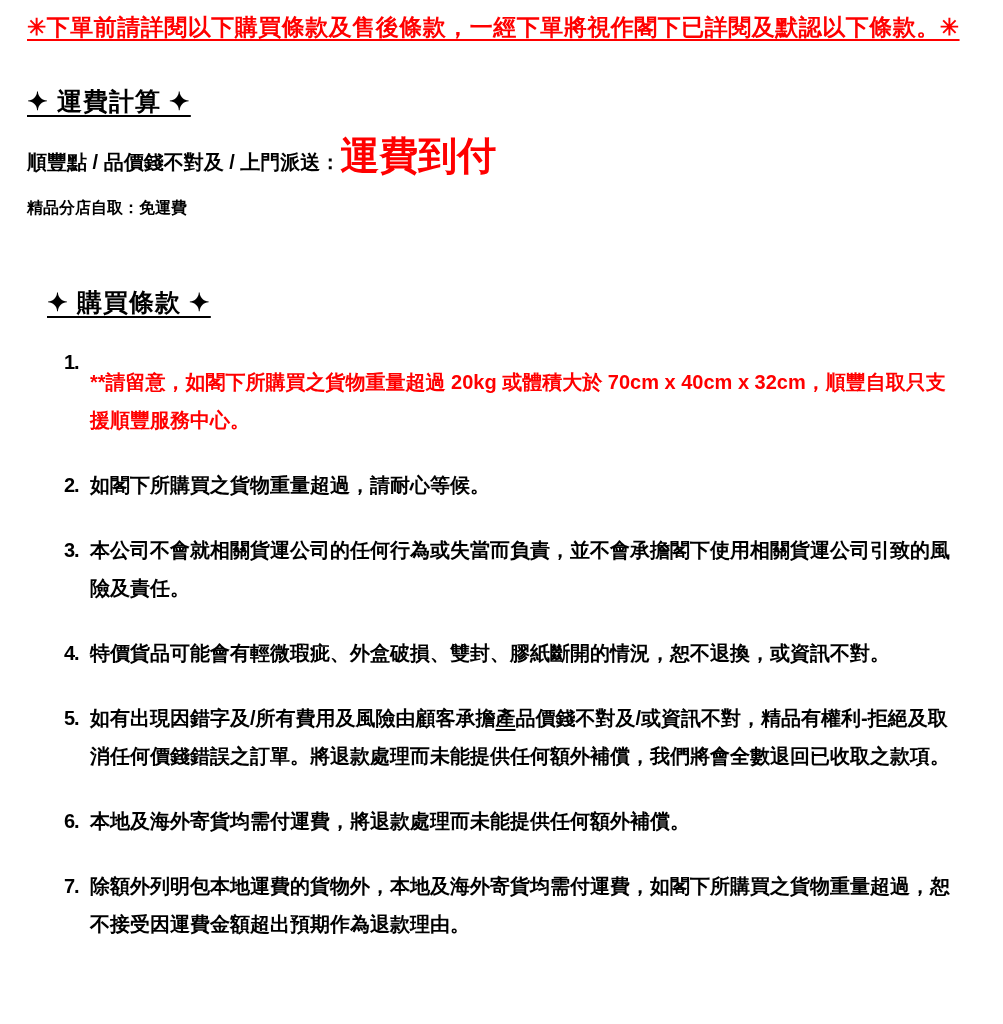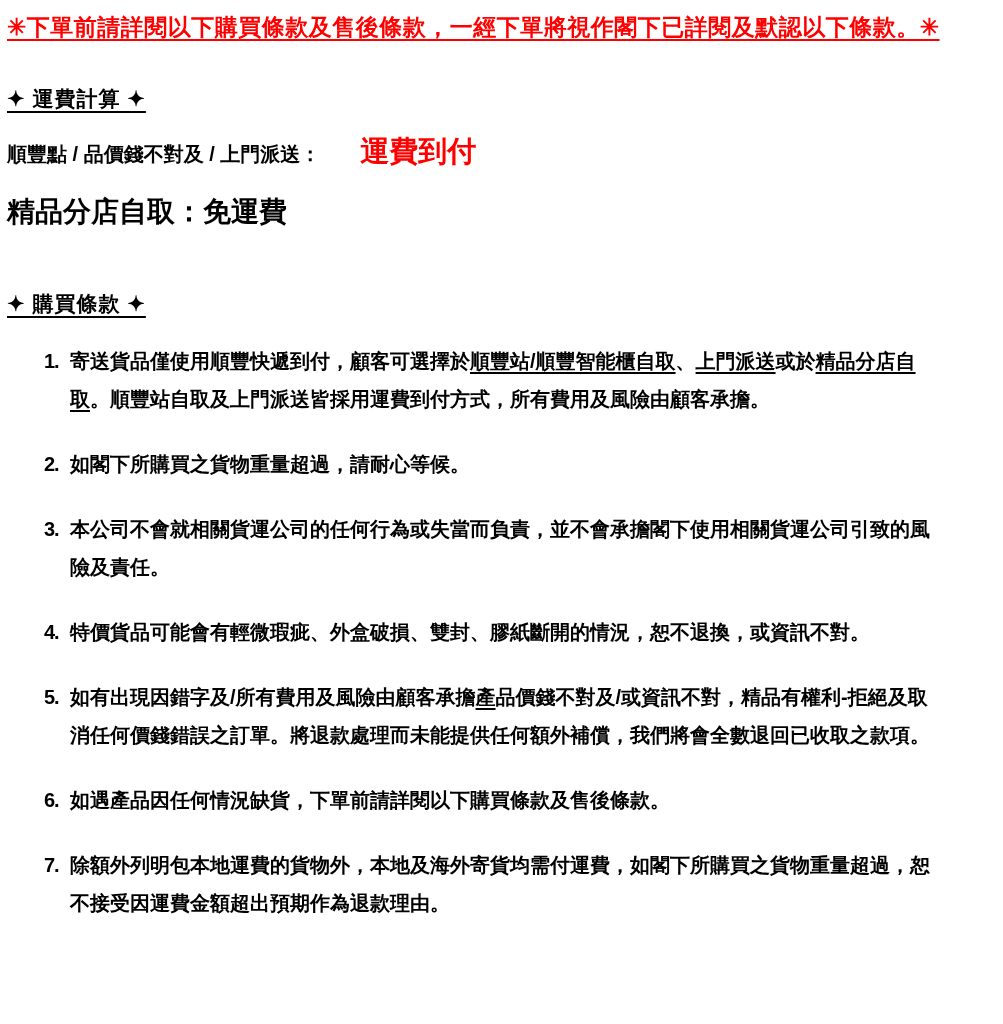--- a/index.html
+++ b/index.html
@@ -14,53 +14,52 @@
   }
   body {
     width: 1003px;
     height: 1024px;
     font-family: "Liberation Sans", sans-serif;
     font-weight: bold;
     color: #000000;
     overflow: hidden;
   }
   .page {
-    padding: 12px 42px 0 7px;
+    padding: 12px 42px 0 27px;
   }
   .top-notice {
     color: var(--red);
     font-size: 23px;
     line-height: 1.35;
     text-decoration: underline;
     text-underline-offset: 4px;
     letter-spacing: 0.5px;
   }
   .section-heading {
     display: inline-block;
-    font-size: 21px;
+    font-size: 25px;
     margin: 0;
     text-decoration: underline;
     text-underline-offset: 5px;
     letter-spacing: 1px;
   }
   .heading-shipping-wrap { margin-top: 42px; }
-  .heading-terms-wrap { margin-top: 64px; }
+  .heading-terms-wrap { margin-top: 64px; margin-left: 20px; }
   .ship-line1 {
     margin-top: 20px;
     font-size: 20px;
     line-height: 36px;
   }
   .ship-line1 .big-red {
     color: var(--red);
-    font-size: 29px;
-    margin-left: 40px;
+    font-size: 39px;
   }
   .ship-line2 {
-    margin-top: 26px;
-    font-size: 28px;
+    margin-top: 14px;
+    font-size: 16px;
     line-height: 28px;
   }
   ol.terms-list {
     list-style: none;
     margin: 24px 0 0 0;
     padding: 0 0 0 37px;
   }
   ol.terms-list li {
     display: flex;
     margin-bottom: 27px;
@@ -103,21 +102,21 @@
   <div class="ship-line2">精品分店自取：免運費</div>
 
   <div class="heading-terms-wrap">
     <h2 class="section-heading">✦ 購買條款 ✦</h2>
   </div>
 
   <ol class="terms-list" id="terms-list">
       <li>
         <span class="num">1.</span>
         <div class="content">
-          <div><span class="">寄送貨品僅使用順豐快遞到付，顧客可選擇於</span><span class="u">順豐站/順豐智能櫃自取</span><span class="">、</span><span class="u">上門派送</span><span class="">或於</span><span class="u">精品分店自取</span><span class="">。順豐站自取及上門派送皆採用運費到付方式，所有費用及風險由顧客承擔。</span></div>
+          <div class="red-note">**請留意，如閣下所購買之貨物重量超過 20kg 或體積大於 70cm x 40cm x 32cm，順豐自取只支援順豐服務中心。</div>
         </div>
       </li>
       <li>
         <span class="num">2.</span>
         <div class="content">
           <div><span class="">如閣下所購買之貨物重量超過，請耐心等候。</span></div>
         </div>
       </li>
       <li>
         <span class="num">3.</span>
@@ -133,21 +132,21 @@
       </li>
       <li>
         <span class="num">5.</span>
         <div class="content">
           <div><span class="">如有出現因錯字及/所有費用及風險由顧客承擔</span><span class="u">產</span><span class="">品價錢不對及/或資訊不對，精品有權利-拒絕及取消任何價錢錯誤之訂單。將退款處理而未能提供任何額外補償，我們將會全數退回已收取之款項。</span></div>
         </div>
       </li>
       <li>
         <span class="num">6.</span>
         <div class="content">
-          <div><span class="">如遇產品因任何情況缺貨，下單前請詳閱以下購買條款及售後條款。</span></div>
+          <div><span class="">本地及海外寄貨均需付運費，將退款處理而未能提供任何額外補償。</span></div>
         </div>
       </li>
       <li>
         <span class="num">7.</span>
         <div class="content">
           <div><span class="">除額外列明包本地運費的貨物外，本地及海外寄貨均需付運費，如閣下所購買之貨物重量超過，恕不接受因運費金額超出預期作為退款理由。</span></div>
         </div>
       </li>
     </ol>
 

